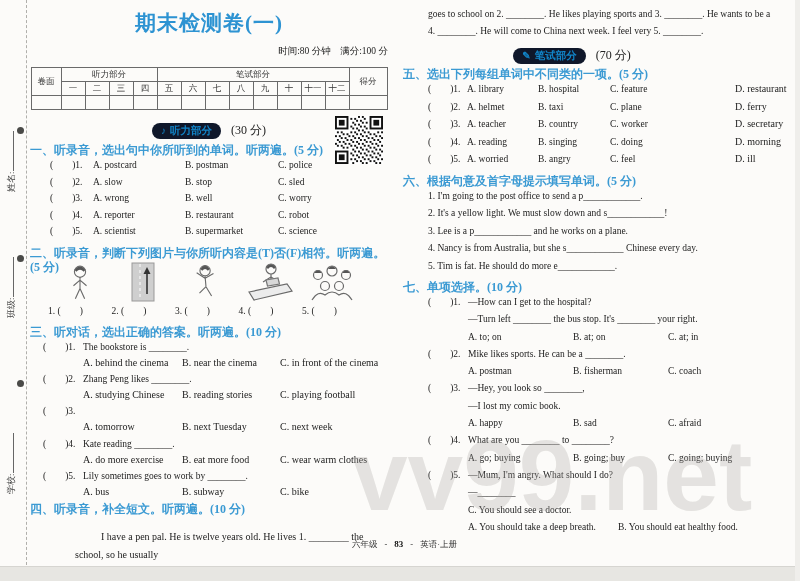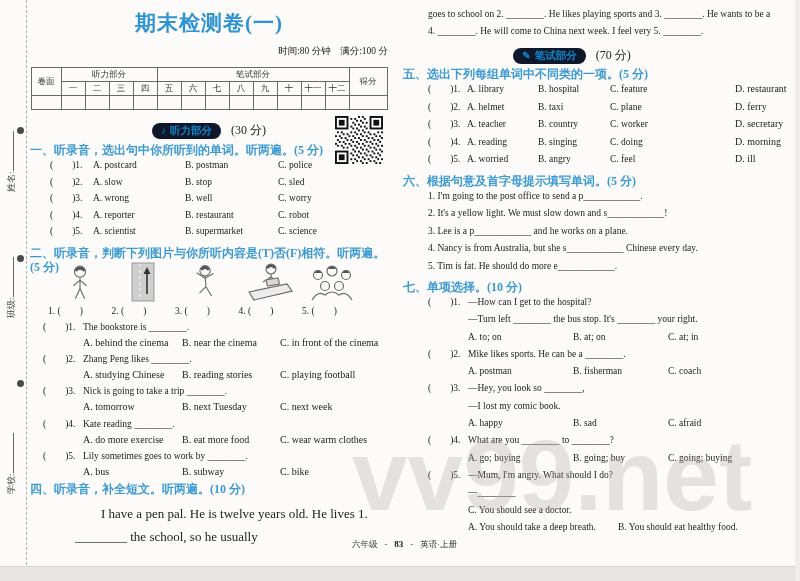--- a/index.html
+++ b/index.html
@@ -63,21 +63,21 @@
   .ans-row{display:flex;padding-left:18px;height:15px;line-height:15px;font-size:9.5px;margin-top:2px}
   .ansp{width:63.5px;white-space:pre}
 
   
   .q3{height:16.2px;line-height:16.2px;padding-left:13px}
   .q3 .lead{width:40px}
   .o3{display:flex;height:16.2px;line-height:16.2px;padding-left:53px;font-size:10px}
   .o3 .o0{width:99px}.o3 .o1{width:98px}
 
   .sec4-title{margin-top:2px}
-  .para{margin-top:6px;padding-left:45px;padding-right:2px;text-indent:26px;font-size:13px;line-height:23px}
+  .para{margin-top:12px;padding-left:45px;padding-right:2px;text-indent:26px;font-size:10px;line-height:18px}
 
   
   .cont{padding-left:25px;font-size:9.5px;line-height:17px;white-space:pre}
   .cont.first{padding-top:6px}
 
   .s5{height:17.5px;line-height:17.5px;padding-left:25px}
   .s5 .lead{width:39px}
   .s5 .o0{width:71px}.s5 .o1{width:72px}.s5 .o2{width:72px}
 
   .f6{padding-left:25px;height:17.5px;line-height:17.5px;font-size:9.5px;white-space:pre}
@@ -380,20 +380,21 @@
       </div>
     </div>
     <div class="ans-row" id="sec2-answers">
         <span class="ansp">1. (　　)</span>
         <span class="ansp">2. (　　)</span>
         <span class="ansp">3. (　　)</span>
         <span class="ansp">4. (　　)</span>
         <span class="ansp">5. (　　)</span>
       </div>
 
+    <div class="sec-title">三、听对话，选出正确的答案。听两遍。(10 分)</div>
     <div id="sec3-items">
         <div class="qrow q3">
           <span class="lead">(　　)1.</span>
           <span class="qtext">The bookstore is ________.</span>
         </div>
         <div class="o3">
           <span class="opt o0">A. behind the cinema</span>
           <span class="opt o1">B. near the cinema</span>
           <span class="opt o2">C. in front of the cinema</span>
         </div>
@@ -401,21 +402,20 @@
           <span class="lead">(　　)2.</span>
           <span class="qtext">Zhang Peng likes ________.</span>
         </div>
         <div class="o3">
           <span class="opt o0">A. studying Chinese</span>
           <span class="opt o1">B. reading stories</span>
           <span class="opt o2">C. playing football</span>
         </div>
         <div class="qrow q3">
           <span class="lead">(　　)3.</span>
-          <span class="qtext">Nick is going to take a trip ________.</span>
         </div>
         <div class="o3">
           <span class="opt o0">A. tomorrow</span>
           <span class="opt o1">B. next Tuesday</span>
           <span class="opt o2">C. next week</span>
         </div>
         <div class="qrow q3">
           <span class="lead">(　　)4.</span>
           <span class="qtext">Kate reading ________.</span>
         </div>

